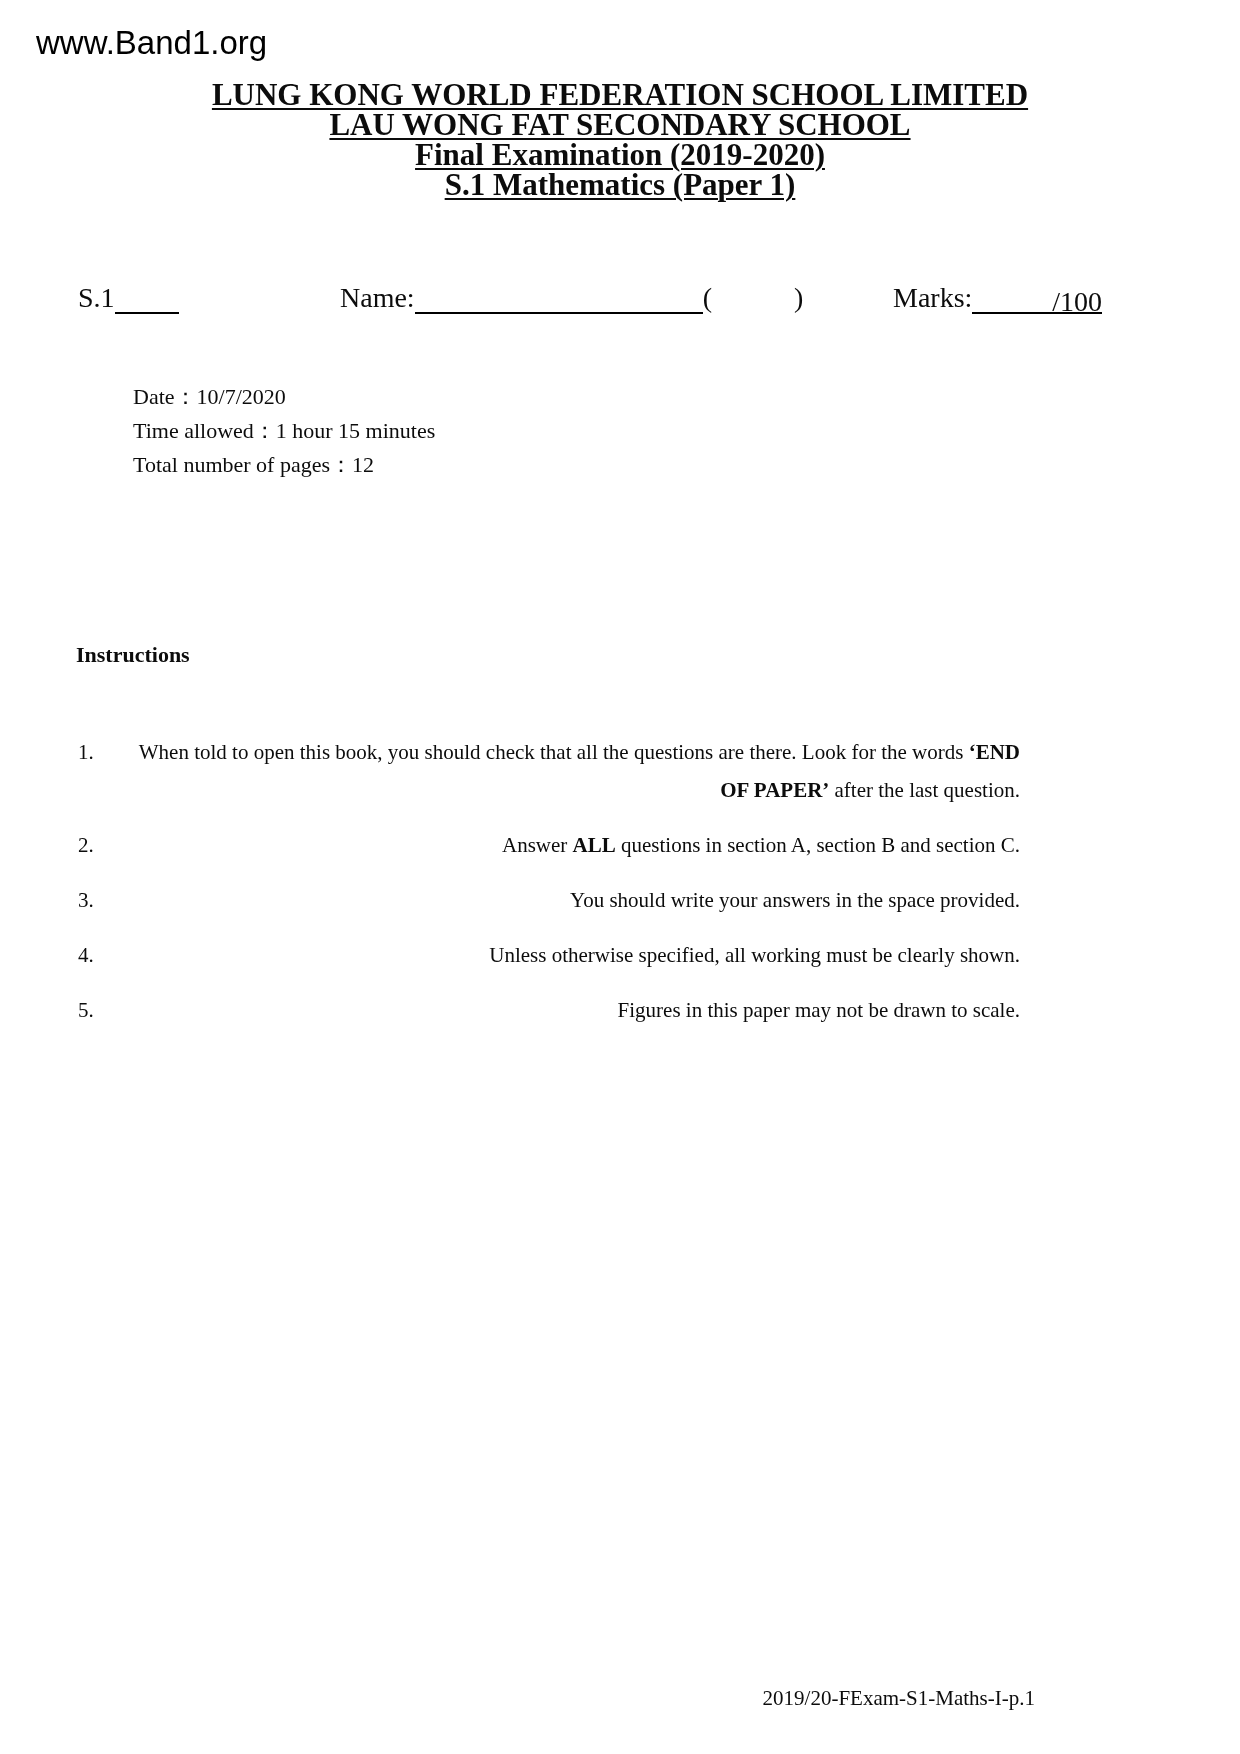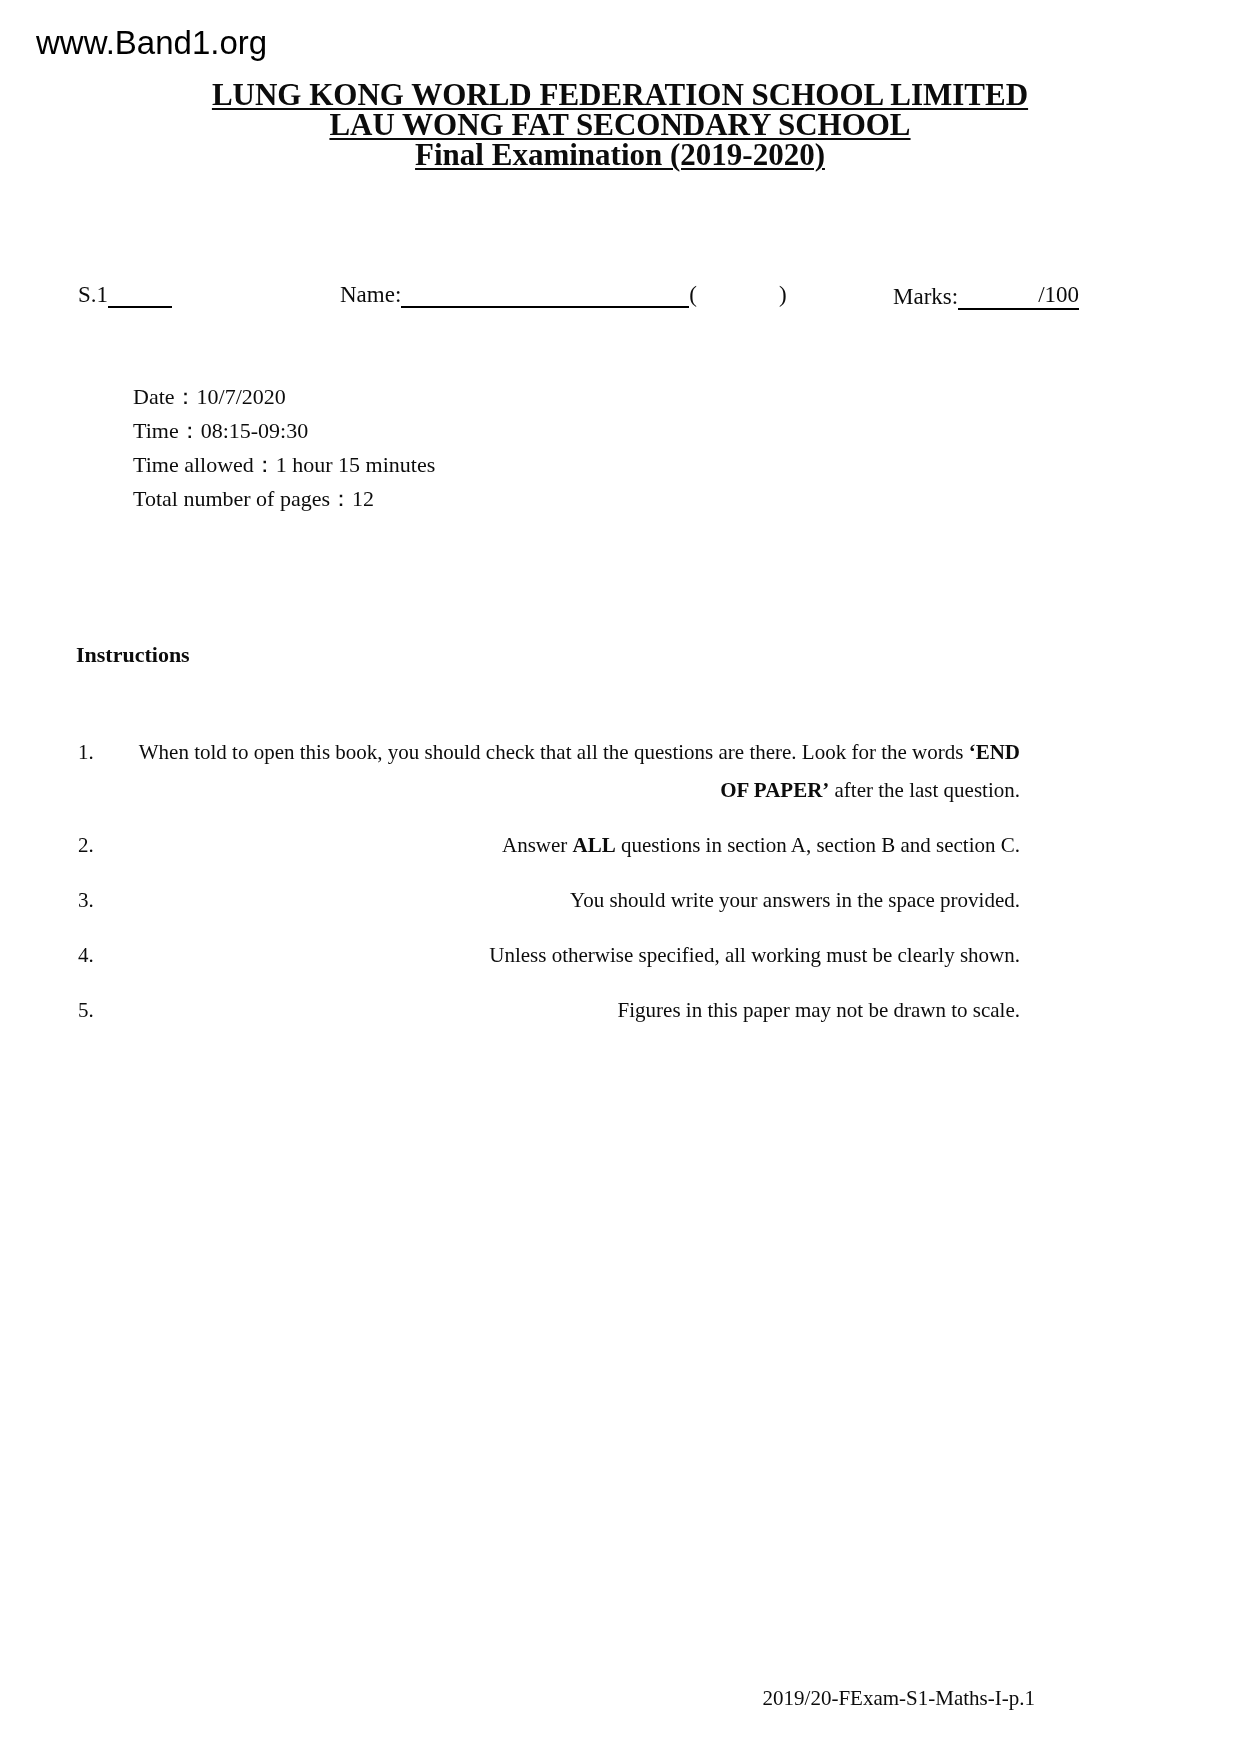--- a/index.html
+++ b/index.html
@@ -41,21 +41,21 @@
     text-decoration-thickness: 2px;
   }
 
   
   .form-line {
     position: absolute;
     top: 282px;
     left: 0;
     width: 100%;
     height: 34px;
-    font-size: 23px;
+    font-size: 28px;
   }
   .fl-class { position: absolute; left: 78px; top: 0; }
   .fl-name  { position: absolute; left: 340px; top: 0; }
   .fl-marks { position: absolute; left: 893px; top: 0; }
   .blank {
     display: inline-block;
     border-bottom: 2px solid #000;
     height: 24px;
     vertical-align: bottom;
   }
@@ -112,31 +112,31 @@
 <body>
 
 <div class="page">
 
   <div class="watermark">www.Band1.org</div>
 
   <div class="header">
     <span class="hline">LUNG KONG WORLD FEDERATION SCHOOL LIMITED</span>
     <span class="hline">LAU WONG FAT SECONDARY SCHOOL</span>
     <span class="hline">Final Examination (2019-2020)</span>
+    <span class="hline">S.1 Mathematics (Paper 1)</span>
   </div>
 
   <div class="form-line">
     <span class="fl-class"><span>S.1</span><span class="blank blank-class"></span></span>
     <span class="fl-name"><span>Name:</span><span class="blank blank-name"></span><span>(</span><span class="paren-gap"></span><span>)</span></span>
     <span class="fl-marks"><span>Marks:</span><span class="u-group"><span class="blank-marks"></span><span>/100</span></span></span>
   </div>
 
   <div class="details">
     <div class="detail-row"><span>Date</span><span>：</span><span>10/7/2020</span></div>
-    <div class="detail-row"><span>Time</span><span>：</span><span>08:15-09:30</span></div>
     <div class="detail-row"><span>Time allowed</span><span>：</span><span>1 hour 15 minutes</span></div>
     <div class="detail-row"><span>Total number of pages</span><span>：</span><span>12</span></div>
   </div>
 
   <div class="instructions-heading">Instructions</div>
 
   <div class="instructions-list">
     <div class="instr-item">
       <span class="instr-num">1.</span>
       <span class="instr-text"><span>When told to open this book, you should check that all the questions are there. Look for the words </span><span class="b">‘END OF PAPER’</span><span> after the last question.</span></span>

